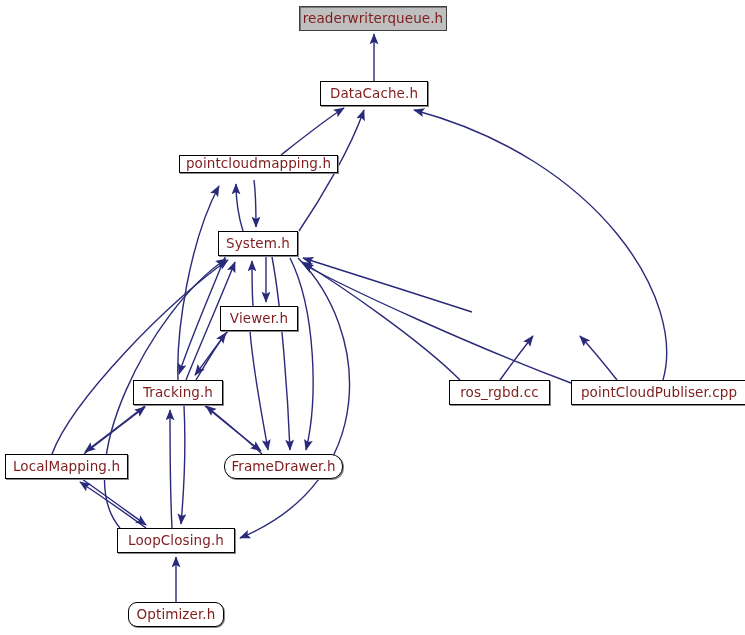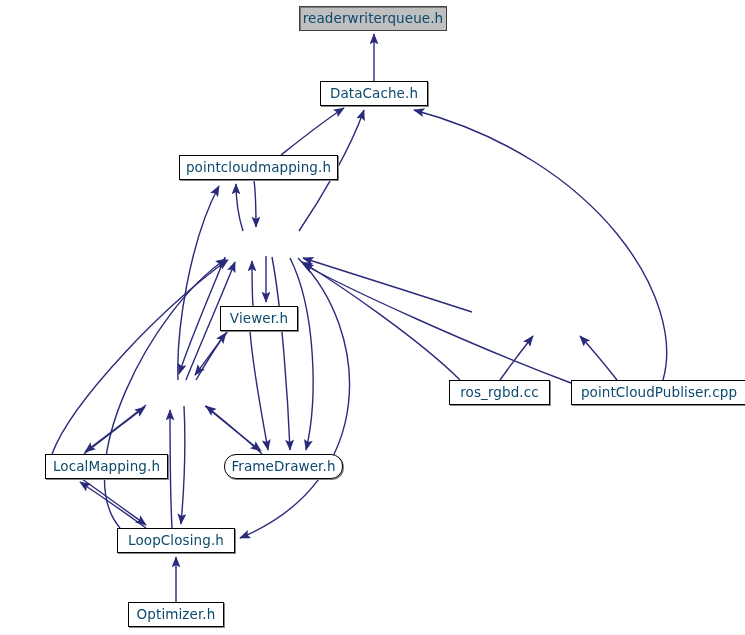--- a/index.html
+++ b/index.html
@@ -4,21 +4,21 @@
 <style>
   html,body{margin:0;padding:0;background:#ffffff;}
   body{width:745px;height:635px;font-family:"DejaVu Sans",sans-serif;}
   #canvas{position:relative;width:745px;height:635px;overflow:hidden;background:#ffffff;}
   #edges{position:absolute;left:0;top:0;width:745px;height:635px;}
   .node{
     position:absolute;
     box-sizing:border-box;
     border:1px solid #000000;
     background:#ffffff;
-    color:#0c4a6e;
+    color:#7f1d1d;
     font-size:13.5px;
     line-height:1;
     display:flex;
     align-items:center;
     justify-content:center;
     white-space:nowrap;
     letter-spacing:0.1px;
   }
   .node.root{
     background:#bfbfbf;
@@ -112,48 +112,54 @@
   </svg>
 
   <div class="node root" style="left:299px;top:6px;width:148px;height:25px;">
     <span class="node-label">readerwriterqueue.h</span>
   </div>
 
   <div class="node thick" style="left:320px;top:81px;width:108px;height:25px;">
     <span class="node-label">DataCache.h</span>
   </div>
 
-  <div class="node thick" style="left:179px;top:155px;width:159px;height:25px;">
+  <div class="node thick" style="left:179px;top:155px;width:159px;height:18px;">
     <span class="node-label">pointcloudmapping.h</span>
   </div>
 
+  <div class="node thick" style="left:218px;top:231px;width:80px;height:25px;">
+    <span class="node-label">System.h</span>
+  </div>
 
   <div class="node thick" style="left:220px;top:306px;width:78px;height:25px;">
     <span class="node-label">Viewer.h</span>
   </div>
 
 
+  <div class="node thick" style="left:133px;top:380px;width:90px;height:25px;">
+    <span class="node-label">Tracking.h</span>
+  </div>
 
   <div class="node thick" style="left:449px;top:380px;width:101px;height:25px;">
     <span class="node-label">ros_rgbd.cc</span>
   </div>
 
   <div class="node thick" style="left:571px;top:380px;width:176px;height:25px;">
     <span class="node-label">pointCloudPubliser.cpp</span>
   </div>
 
-  <div class="node thick" style="left:5px;top:454px;width:123px;height:25px;margin-left:40px;">
+  <div class="node thick" style="left:5px;top:454px;width:123px;height:25px;">
     <span class="node-label">LocalMapping.h</span>
   </div>
 
   <div class="node thick" style="left:224px;top:454px;width:119px;height:25px;border-radius:12px;">
     <span class="node-label">FrameDrawer.h</span>
   </div>
 
   <div class="node thick" style="left:117px;top:528px;width:118px;height:25px;">
     <span class="node-label">LoopClosing.h</span>
   </div>
 
-  <div class="node thick" style="left:128px;top:602px;width:96px;height:25px;">
+  <div class="node thick" style="left:128px;top:602px;width:96px;height:25px;border-radius:9px;">
     <span class="node-label">Optimizer.h</span>
   </div>
 
 </div>
 
 </body></html>

